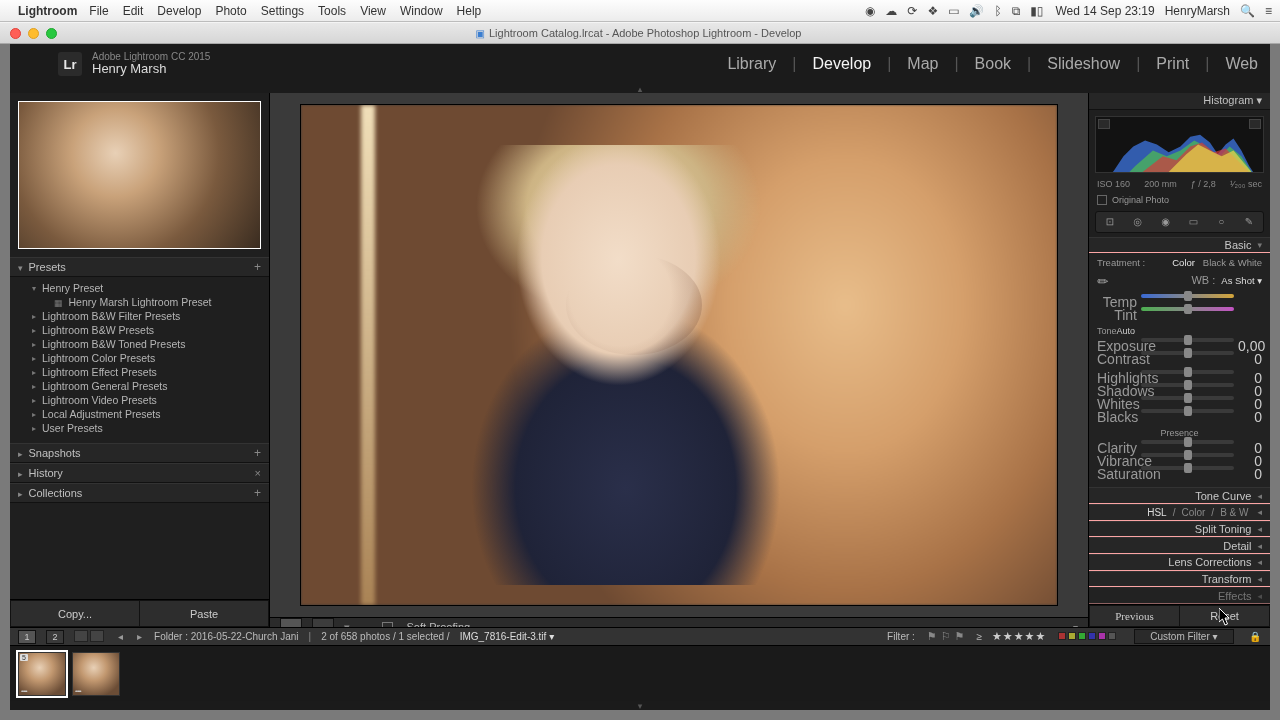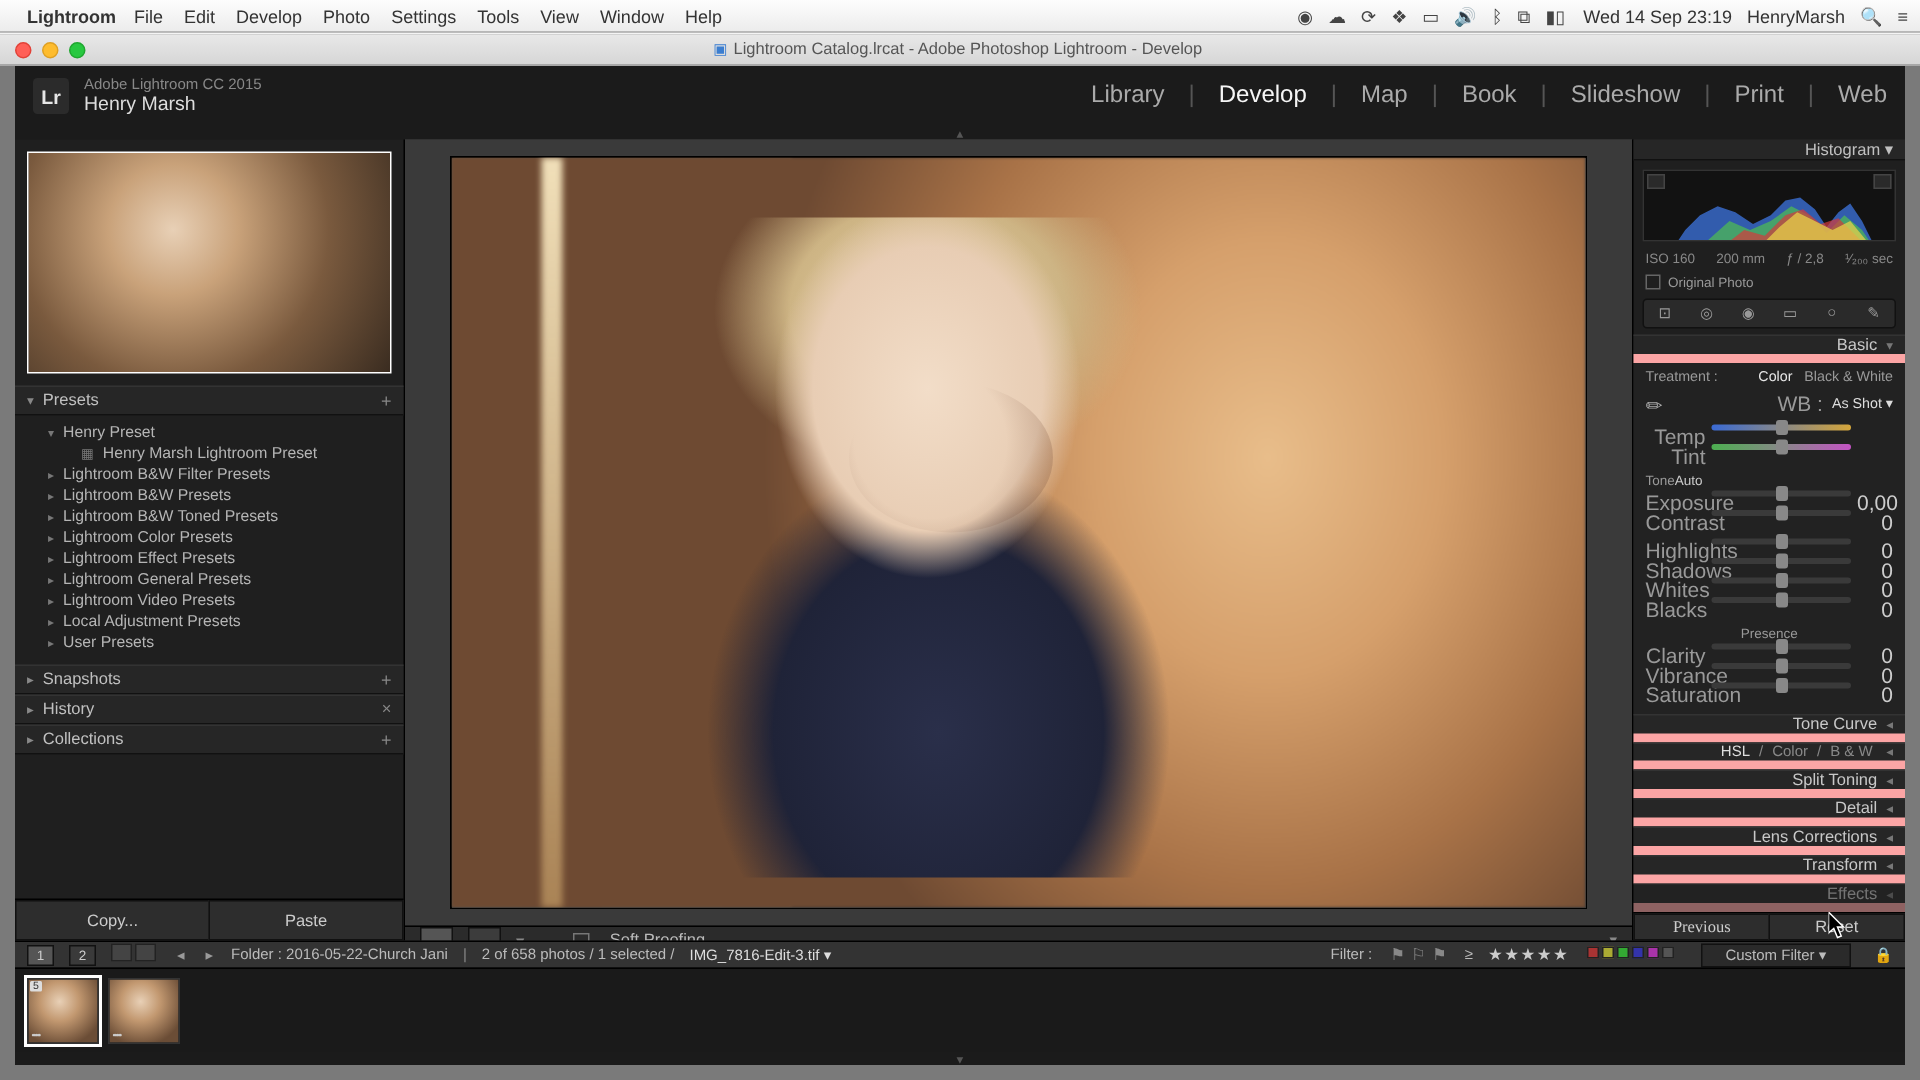--- a/index.html
+++ b/index.html
@@ -20,21 +20,21 @@
 .traffic { display:flex; gap:7px; margin-left:10px; }
 .tl { width:11px; height:11px; border-radius:50%; }
 .tl.red{background:#ff5f57;border:1px solid #e24238;} .tl.yellow{background:#febc2e;border:1px solid #dfa023;} .tl.green{background:#28c840;border:1px solid #1fa72f;}
 .window-title .title { flex:1; text-align:center; }
 .doc-icon { font-size:10px; margin-right:4px; color:#3b7ed0; }
 
 
 .lr { position:absolute; top:44px; left:10px; right:10px; bottom:10px; background:#1b1b1b; border-radius:4px; display:flex; flex-direction:column; color:#bfbfbf; }
 
 .identity { height:40px; display:flex; align-items:center; padding:0 12px; background:#1b1b1b; }
-.lr-logo { width:24px; height:24px; background:#2b2b2b; border-radius:3px; display:flex; align-items:center; justify-content:center; color:#e6e6e6; font-weight:700; font-size:13px; margin-right:10px; }
+.lr-logo { width:24px; height:24px; background:#2b2b2b; border-radius:3px; display:flex; align-items:center; justify-content:center; color:#e6e6e6; font-weight:700; font-size:13px; margin-right:10px;margin-left:36px; }
 .identity .id-text { display:flex; flex-direction:column; line-height:1.1; font-size:10px; color:#888; }
 .identity .id-text .name { font-size:13px; color:#ddd; }
 .modules { margin-left:auto; display:flex; align-items:center; gap:16px; font-size:16px; }
 .modules span { color:#aaa; cursor:pointer; }
 .modules .sep { color:#555; }
 .modules .active { color:#f5f5f5; }
 
 .tri-handle { height:9px; display:flex; align-items:center; justify-content:center; color:#555; font-size:9px; background:#1b1b1b; }
 
 .workspace { flex:1; display:flex; min-height:0; background:#1b1b1b; }
@@ -89,31 +89,31 @@
 .hist-clip { position:absolute; top:2px; width:12px; height:10px; background:#2a2a2a; border:1px solid #444; }
 .hist-clip.l{left:2px;} .hist-clip.r{right:2px;}
 .hist-meta { display:flex; justify-content:space-between; padding:0 8px 4px 8px; font-size:9px; color:#888; }
 .orig-photo { padding:2px 8px 6px 8px; font-size:9px; color:#999; display:flex; align-items:center; gap:5px; }
 .orig-photo .chk{ width:10px;height:10px;border:1px solid #666; }
 
 .tool-strip { height:26px; margin:0 6px 4px 6px; background:#2a2a2a; border:1px solid #111; border-radius:3px; display:flex; align-items:center; justify-content:space-around; }
 .tool { width:18px; height:18px; border-radius:50%; display:flex; align-items:center; justify-content:center; color:#999; cursor:pointer; }
 .tool.square{border-radius:2px;}
 
-.r-panel-hdr { height:20px; display:flex; align-items:center; justify-content:flex-end; padding:0 8px; font-size:11px; color:#c8c8c8; background:#262626; border-top:1px solid #333; border-bottom:6px solid #fca5a5; cursor:pointer; }
+.r-panel-hdr { height:20px; display:flex; align-items:center; justify-content:flex-end; padding:0 8px; font-size:11px; color:#c8c8c8; background:#262626; border-top:1px solid #333; border-bottom:1px solid #fca5a5; cursor:pointer; }
 .r-panel-hdr .tri { margin-left:6px; color:#777; font-size:9px; }
 
 .basic-body { padding:4px 8px 8px 8px; background:#222; }
 .treatment { display:flex; justify-content:space-between; font-size:9.5px; color:#999; margin-bottom:4px; }
 .treatment .opt { cursor:pointer; }
 .treatment .opt.active { color:#e6e6e6; }
 
 .wb-row { display:flex; align-items:center; margin:4px 0 6px 0; gap:6px; }
 .eyedrop { width:16px; height:16px; color:#aaa; font-size:13px; cursor:pointer; transform:rotate(-45deg); }
-.wb-row .lbl { margin-left:auto; color:#999; font-size:14px; }
+.wb-row .lbl { margin-left:auto; color:#999; font-size:11px; }
 .wb-sel { color:#ddd; font-size:9.5px; cursor:pointer; }
 
 .slider-row { display:flex; align-items:flex-start; height:13px; font-size:14px; color:#999; }
 .slider-row .lbl { width:44px; text-align:right; padding-right:4px; }
 .slider-row .track { flex:1; height:4px; background:#3a3a3a; border-radius:2px; position:relative; }
 .slider-row .thumb { position:absolute; top:-3px; left:50%; transform:translateX(-50%); width:8px; height:10px; background:#888; border-radius:2px; }
 .slider-row .val { width:28px; text-align:right; padding-left:4px; color:#ccc; }
 .slider-row.temp .track { background:linear-gradient(90deg,#3a6ad4,#888,#d4a53a); }
 .slider-row.tint .track { background:linear-gradient(90deg,#4caf50,#888,#c453c4); }
 

